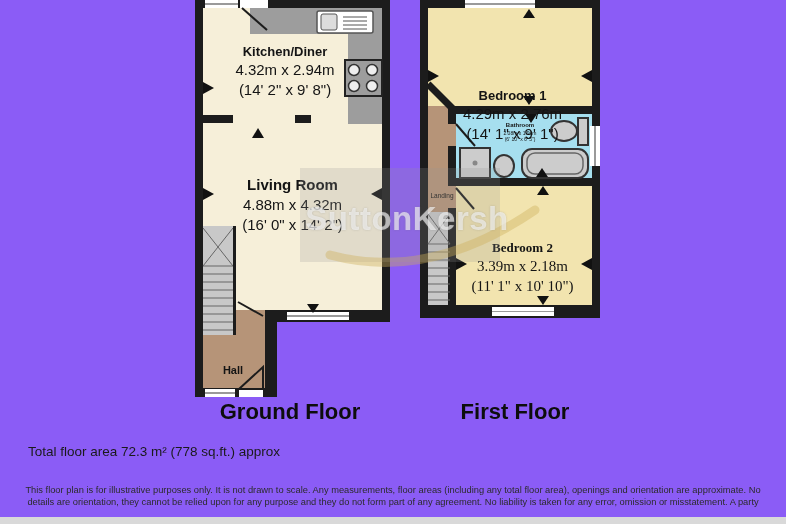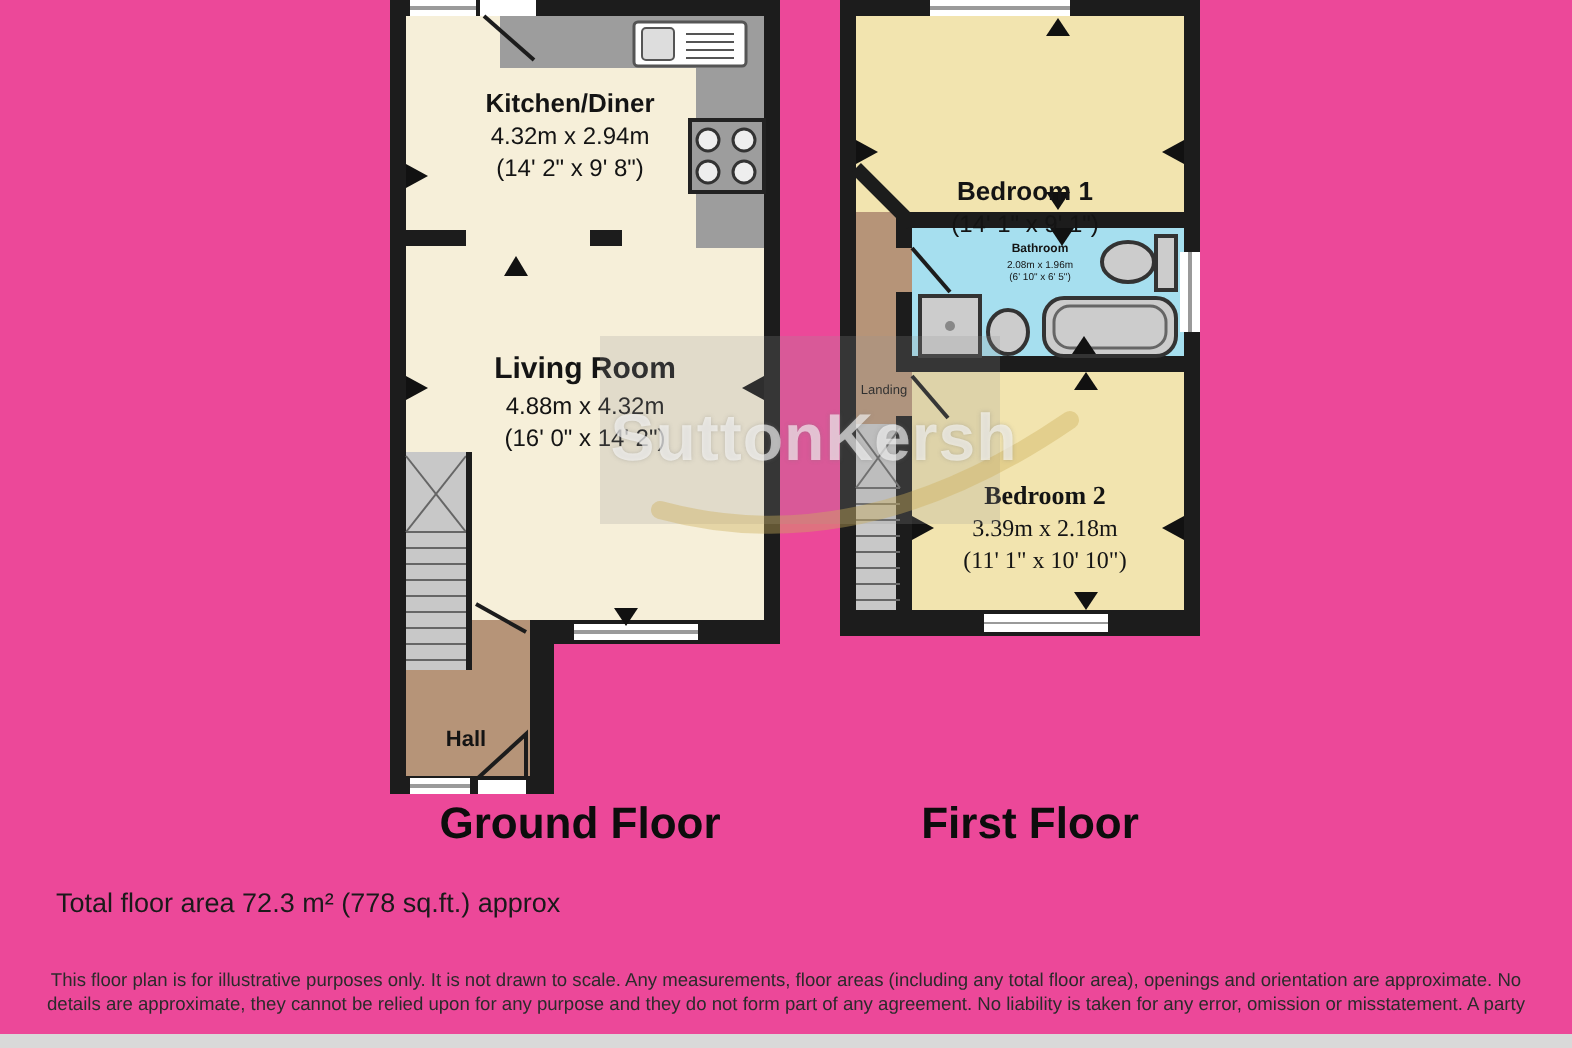--- a/index.html
+++ b/index.html
@@ -1,26 +1,26 @@
 <!DOCTYPE html>
 <html><head>
 <meta charset="utf-8">
 <style>
   html,body{margin:0;padding:0;background:#fff;}
-  .canvas{position:relative;width:786px;height:524px;background:#ec4899;overflow:hidden;
+  .canvas{position:relative;width:786px;height:524px;background:#8b5cf6;overflow:hidden;
           font-family:"Liberation Sans",sans-serif;color:#1a1a1a;}
   .abs{position:absolute;}
   .wall{position:absolute;background:#1c1c1c;}
   .fill{position:absolute;}
   .win{position:absolute;background:#ffffff;}
   .winline{position:absolute;background:#9a9a9a;}
   .roomlbl{position:absolute;text-align:center;color:#141414;z-index:2;line-height:1.25;}
   .rname{font-weight:bold;font-size:13px;}
   .rname-lg{font-weight:bold;font-size:15px;}
-  .rdim{font-size:12px;margin-top:1px;}
+  .rdim{font-size:15px;margin-top:1px;}
   .tiny-name{font-weight:bold;font-size:6px;}
   .tiny-dim{font-size:5px;}
   .floor-title{position:absolute;text-align:center;font-size:22px;font-weight:bold;color:#0d0d0d;z-index:2;}
   .total{position:absolute;font-size:13.5px;color:#1a1a1a;}
   .disc{position:absolute;text-align:center;font-size:9.3px;line-height:11.6px;color:#2b2b2b;}
   .wm-box{position:absolute;left:300px;top:168px;width:200px;height:94px;background:rgba(150,150,150,0.22);z-index:3;}
   .wm-text{position:absolute;left:272px;top:200px;width:270px;text-align:center;font-size:33px;font-weight:bold;
            letter-spacing:0.5px;color:rgba(252,252,252,0.62);text-shadow:0 0 2px rgba(120,120,120,0.35);z-index:4;}
   svg{position:absolute;left:0;top:0;z-index:1;}
   .bottom-bar{position:absolute;left:0;top:517px;width:786px;height:7px;background:#d9d9d9;}
@@ -187,20 +187,21 @@
         <polygon points="116,177 128,177 122,168"></polygon>
         <polygon points="36,258 36,270 47,264"></polygon>
         <polygon points="172,258 172,270 161,264"></polygon>
         <polygon points="117,195 129,195 123,186"></polygon>
         <polygon points="117,296 129,296 123,305"></polygon>
       </g>
     </svg>
 
     <div class="roomlbl" style="left:20px;top:48px;width:145px;margin-top:40px;">
       <div class="rname">Bedroom 1</div>
+      <div class="rdim">4.29m x 2.76m</div>
       <div class="rdim">(14' 1" x 9' 1")</div>
     </div>
     <div class="roomlbl" style="left:60px;top:122px;width:80px;">
       <div class="tiny-name">Bathroom</div>
       <div class="tiny-dim">2.08m x 1.96m</div>
       <div class="tiny-dim">(6' 10" x 6' 5")</div>
     </div>
     <div class="roomlbl" style="left:30px;top:240px;width:145px;font-family:Liberation Serif, serif;">
       <div class="rname">Bedroom 2</div>
       <div class="rdim">3.39m x 2.18m</div>
@@ -214,17 +215,17 @@
     <path d="M 40 85 Q 140 112 245 40" stroke="rgba(205,175,90,0.40)" stroke-width="9" fill="none" stroke-linecap="round"></path>
   </svg>
   <div class="wm-text">SuttonKersh</div>
 
   <div class="floor-title" style="left:415px;top:399px;width:200px;">First Floor</div>
   <div class="floor-title" style="left:185px;top:399px;width:210px;">Ground Floor</div>
 
   <div class="total" style="left:28px;top:444px;">Total floor area 72.3 m² (778 sq.ft.) approx</div>
   <div class="disc" style="left:8px;top:485px;width:770px;">
     <div>This floor plan is for illustrative purposes only. It is not drawn to scale. Any measurements, floor areas (including any total floor area), openings and orientation are approximate. No</div>
-    <div>details are approximate, they cannot be relied upon for any purpose and they do not form part of any agreement. No liability is taken for any error, omission or misstatement. A party</div>
+    <div>details are orientation, they cannot be relied upon for any purpose and they do not form part of any agreement. No liability is taken for any error, omission or misstatement. A party</div>
   </div>
 
   <div class="bottom-bar"></div>
 </div>
 
 </body></html>

